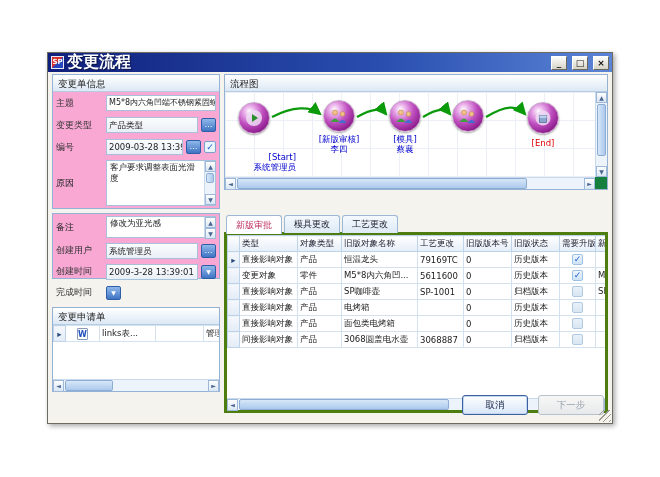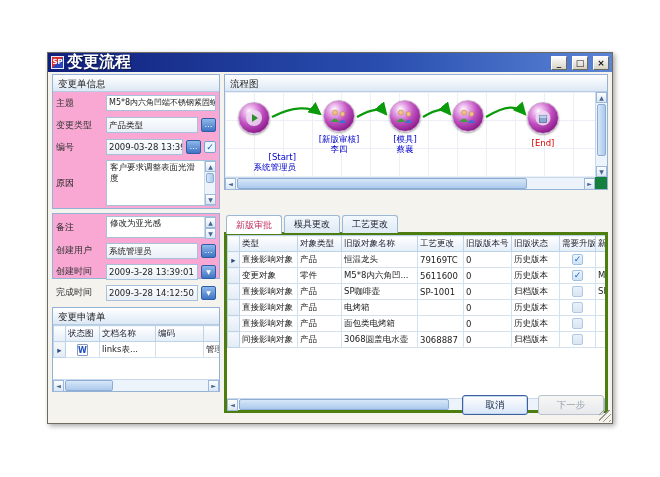--- a/index.html
+++ b/index.html
@@ -182,44 +182,36 @@
           <div class="fld ro">系统管理员</div>
           <div class="btn-ell">…</div>
         </div>
         <div class="frow" style="height:21px;">
           <span class="lbl">创建时间</span>
           <div class="fld ro">2009-3-28 13:39:01</div>
           <div class="btn-dd" style="font-size:6px;">▼</div>
         </div>
         <div class="frow" style="height:21px;">
           <span class="lbl">完成时间</span>
-          <div class="fld ro">2009-3-28 14:12:50</div>
           <div class="btn-dd" style="font-size:6px;">▼</div>
         </div>
       </div>
 
       <div class="gbox" style="top:233px;height:85px;background:#fff;">
         <div class="phead">变更申请单</div>
         <div class="tablewrap" style="top:17px;bottom:12px;">
           <table class="grid" style="width:190px;">
             <colgroup>
                 <col style="width:12px">
                 <col style="width:34px">
                 <col style="width:56px">
                 <col style="width:48px">
                 <col style="width:40px">
               </colgroup>
             <tbody>
-                <tr>
-              <th></th>
-              <th>状态图</th>
-              <th>文档名称</th>
-              <th>编码</th>
-              <th></th>
-            </tr>
             <tr>
               <td class="sel">▸</td>
               <td style="text-align:center;"><span class="doc-icon">W</span></td>
               <td>links表...</td>
               <td></td>
               <td>管理员</td>
             </tr>
           </tbody>
             </table>
         </div>

